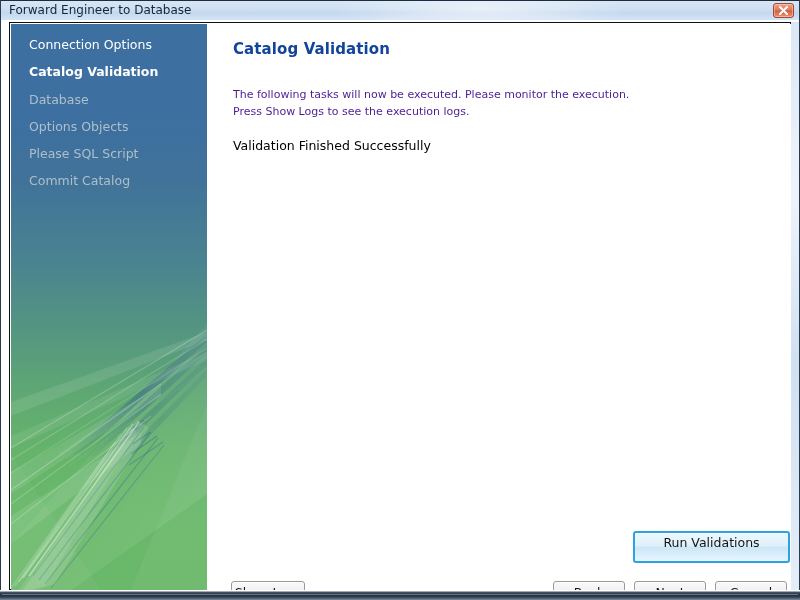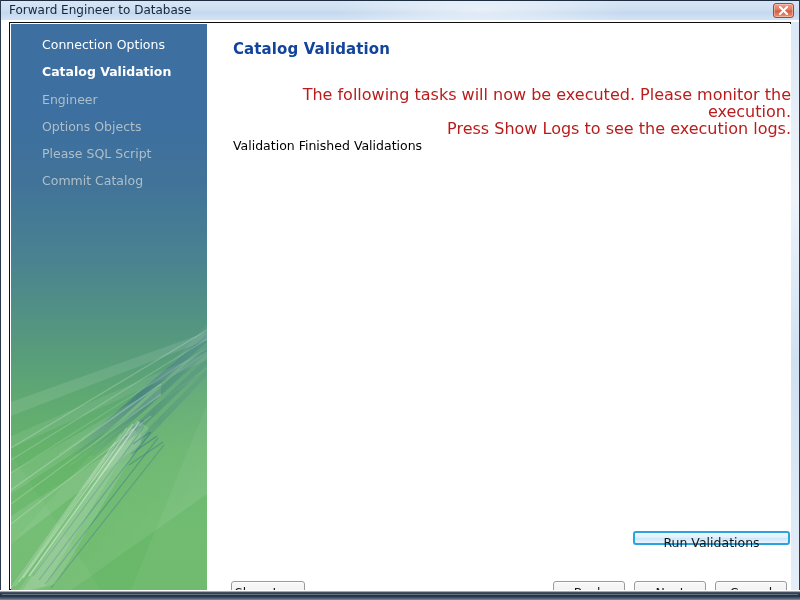--- a/index.html
+++ b/index.html
@@ -120,21 +120,20 @@
     width: 196px; height: 566px;
     pointer-events: none;
   }
 
   .nav-item {
     position: absolute;
     left: 18px;
     font-size: 12.5px;
     white-space: nowrap;
     line-height: 14px;
-    margin-left: 13px;
   }
   .nav-done  { color: #ffffff; font-weight: normal; }
   .nav-cur   { color: #ffffff; font-weight: bold; }
   .nav-todo  { color: #aebfc9; font-weight: normal; }
 
   
   #main-panel {
     position: absolute;
     left: 197px; top: 1px;
     width: 584px;
@@ -147,25 +146,24 @@
     left: 26px; top: 16px;
     font-size: 15px;
     font-weight: bold;
     color: #13449c;
     letter-spacing: 0.1px;
   }
 
   #intro-text {
     position: absolute;
     left: 26px; top: 62px;
-    font-size: 16px;
-    color: #b91c1c;
+    font-size: 11px;
+    color: #4c1d95;
     line-height: 17px;
     white-space: pre-line;
-    text-align: right;
   }
 
   #status-text {
     position: absolute;
     left: 26px; top: 114px;
     font-size: 12.5px;
     color: #000000;
     line-height: 16px;
   }
 
@@ -185,21 +183,21 @@
     height: 23px;
   }
   .btn-primary-focus {
     background: linear-gradient(to bottom, #eef8fe 0%, #dff0fb 45%, #cbe7f8 52%, #e7f5fe 100%);
     border: 2px solid #2aa3e0;
     line-height: 19px;
   }
 
   #btn-run-validations {
     left: 426px; top: 507px;
-    width: 157px; height: 14px;
+    width: 157px; height: 32px;
   }
   #btn-show-logs {
     left: 24px; top: 557px;
     width: 74px;
   }
   #btn-back {
     left: 346px; top: 557px;
     width: 72px;
   }
   #btn-next {
@@ -334,34 +332,34 @@
         <polygon points="118,402 126,408 34,562 18,566 8,566" fill="#ffffff" opacity="0.10"></polygon>
 
         <g stroke-width="1" fill="none">
           <path d="M196 328 L48 430" stroke="#ffffff" stroke-opacity="0.10"></path>
           <path d="M196 344 L58 442" stroke="#ffffff" stroke-opacity="0.08"></path>
         </g>
       </svg>
 
       <div class="nav-item nav-done" style="top:14px;">Connection Options</div>
       <div class="nav-item nav-cur" style="top:41px;">Catalog Validation</div>
-      <div class="nav-item nav-todo" style="top:69px;">Engineer</div>
+      <div class="nav-item nav-todo" style="top:69px;">Database</div>
       <div class="nav-item nav-todo" style="top:96px;">Options Objects</div>
       <div class="nav-item nav-todo" style="top:123px;">Please SQL Script</div>
       <div class="nav-item nav-todo" style="top:150px;">Commit Catalog</div>
     </div>
 
     <div id="main-panel">
 
       <div id="page-heading">Catalog Validation</div>
 
       <div id="intro-text">The following tasks will now be executed. Please monitor the execution.
 Press Show Logs to see the execution logs.</div>
 
-      <div id="status-text">Validation Finished Validations</div>
+      <div id="status-text">Validation Finished Successfully</div>
 
       <div class="btn btn-primary-focus" id="btn-run-validations">Run Validations</div>
 
       <div class="btn" id="btn-show-logs">Show Logs</div>
 
       <div class="btn" id="btn-back">Back</div>
 
       <div class="btn" id="btn-next">Next</div>
 
       <div class="btn" id="btn-cancel">Cancel</div>

